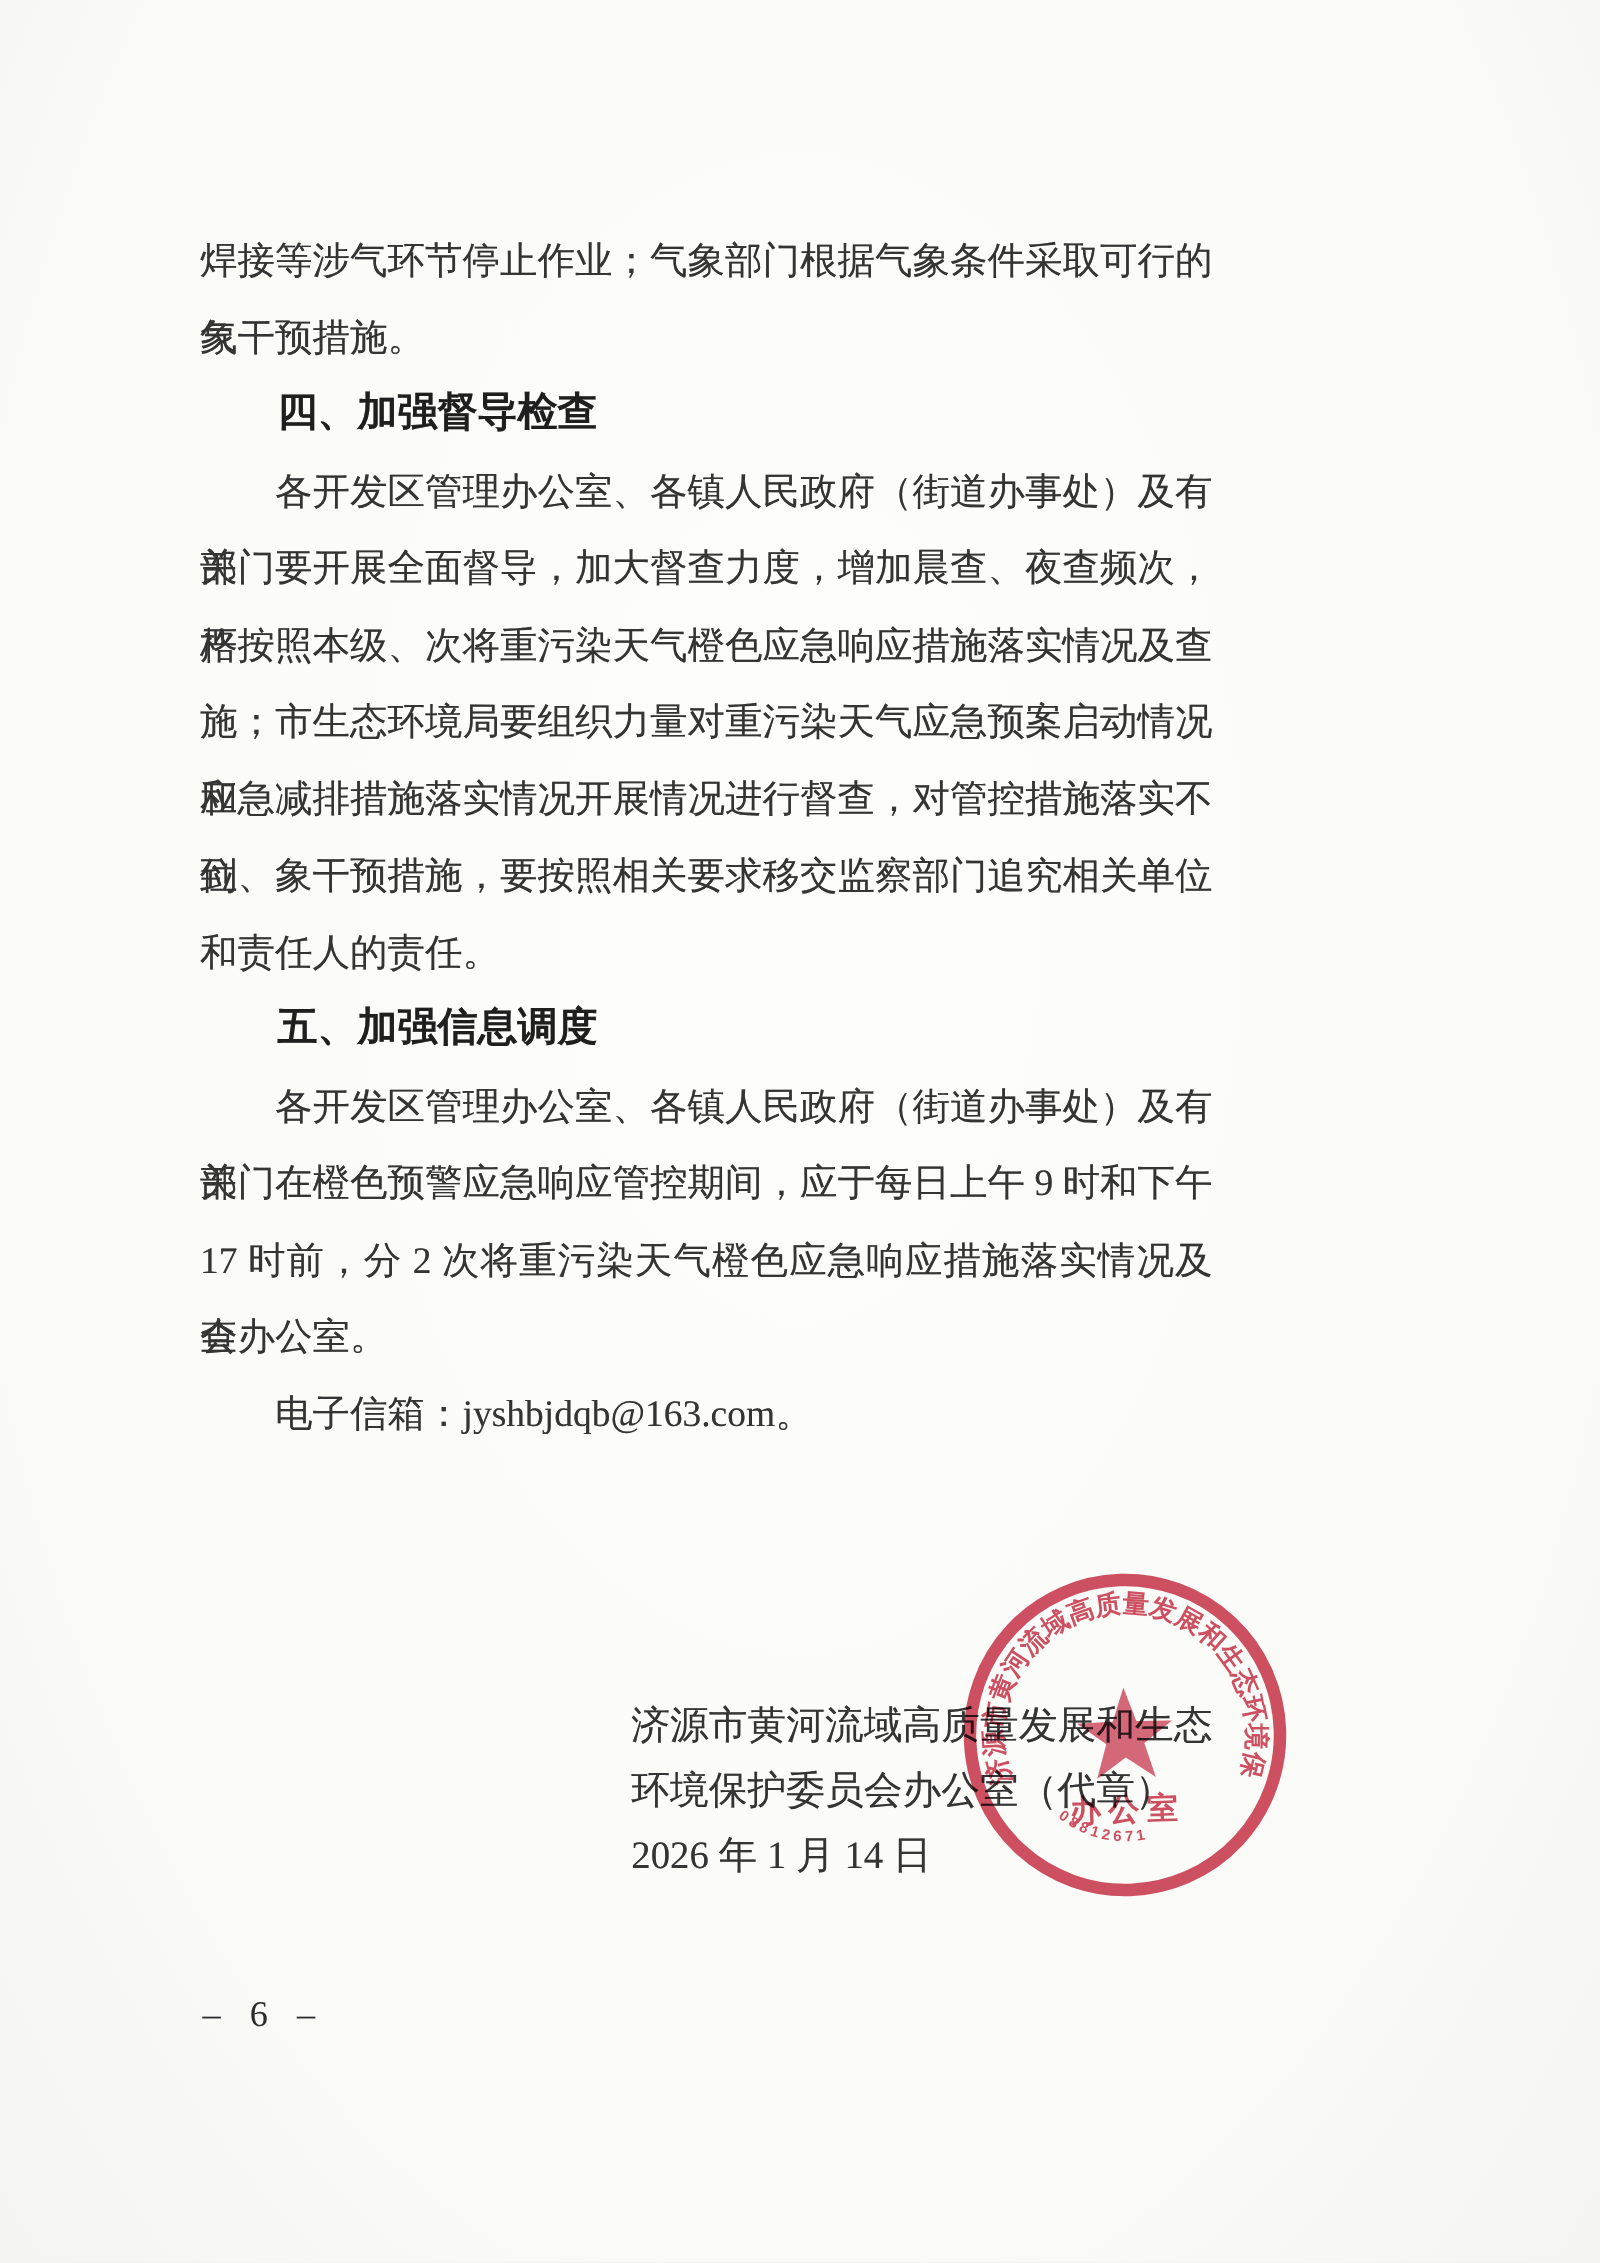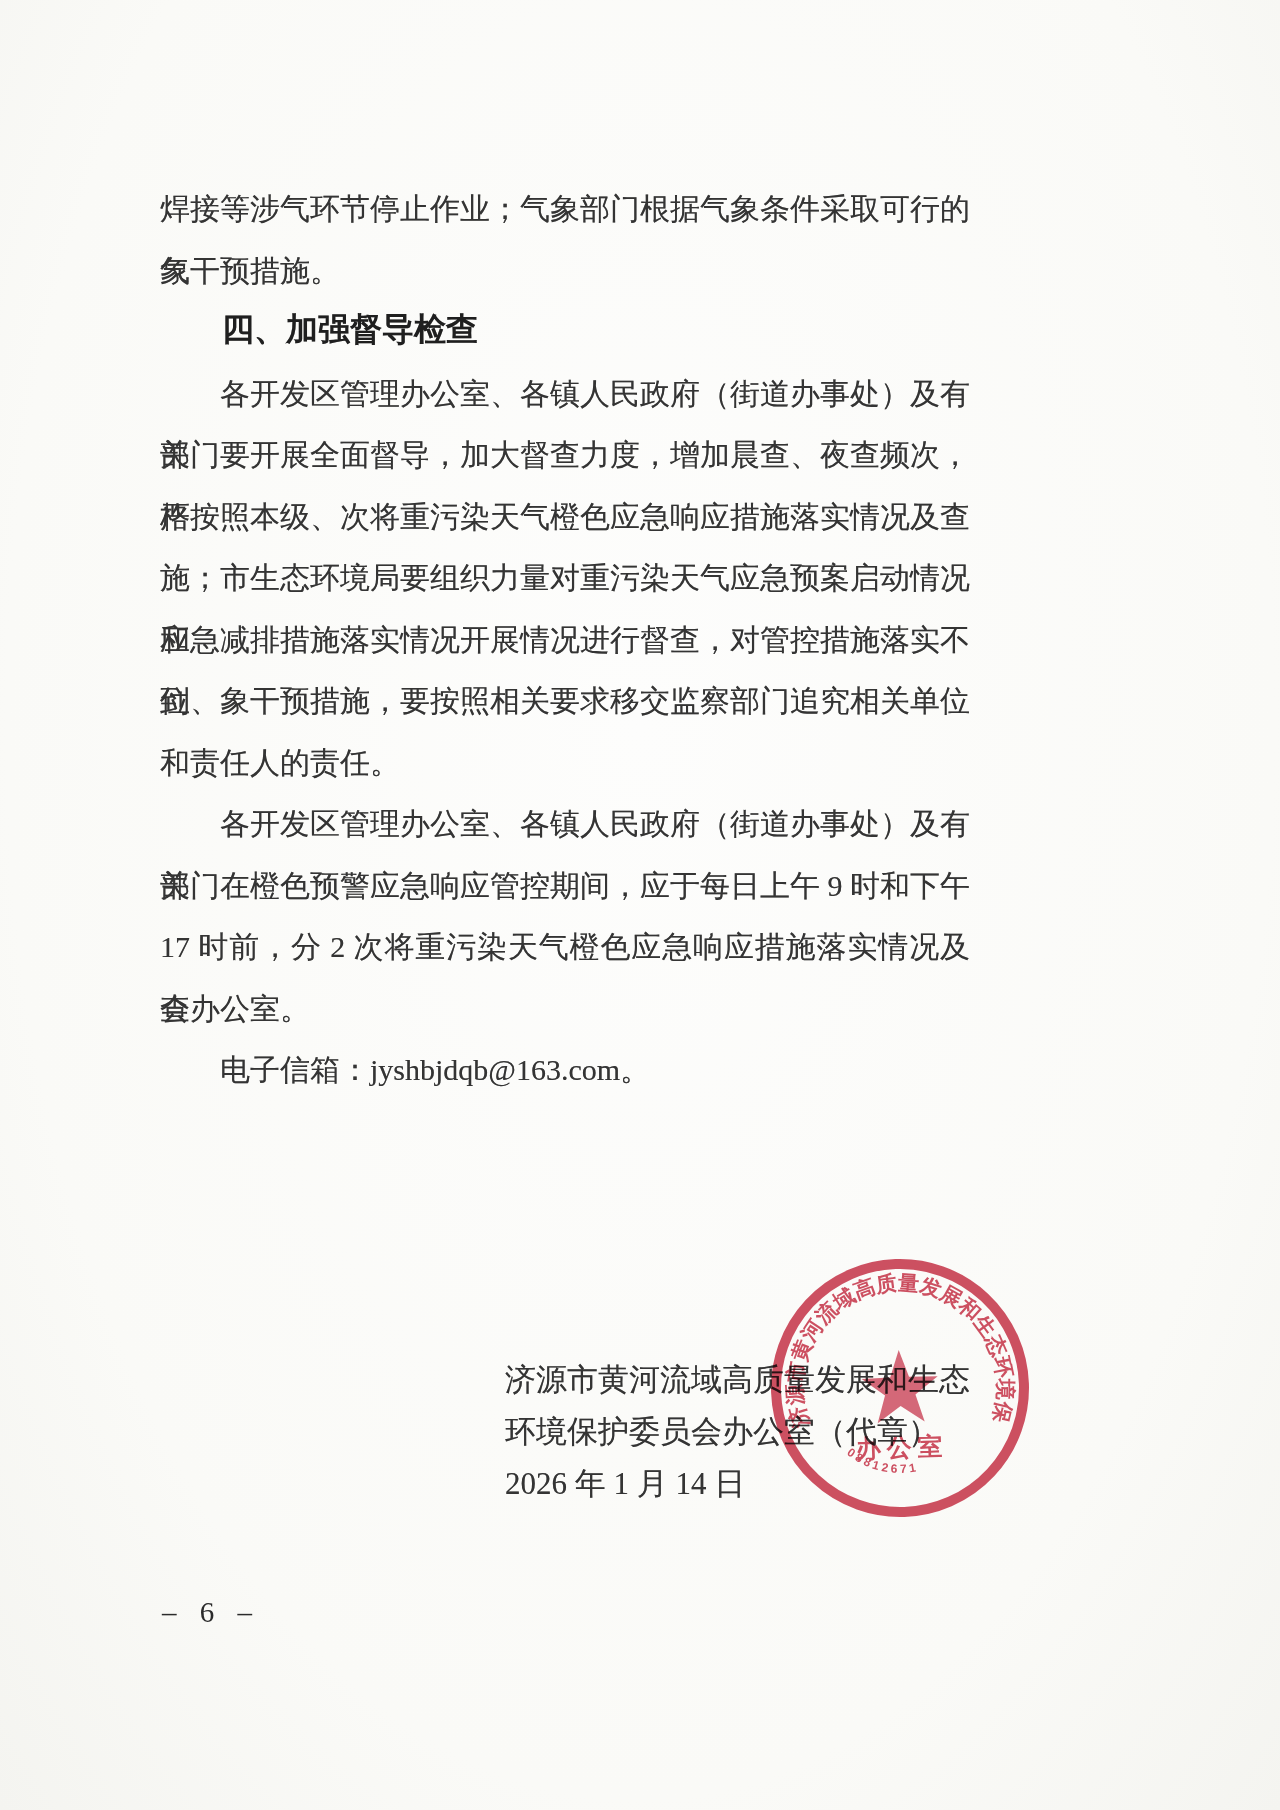--- a/index.html
+++ b/index.html
@@ -79,20 +79,21 @@
     <div class="line heading">四、加强督导检查</div>
 
     <div class="line just indent">各开发区管理办公室、各镇人民政府（街道办事处）及有关</div>
     <div class="line just">部门要开展全面督导，加大督查力度，增加晨查、夜查频次，严</div>
     <div class="line just">格按照本级、次将重污染天气橙色应急响应措施落实情况及查</div>
     <div class="line just">施；市生态环境局要组织力量对重污染天气应急预案启动情况和</div>
     <div class="line just">应急减排措施落实情况开展情况进行督查，对管控措施落实不到</div>
     <div class="line just">位、象干预措施，要按照相关要求移交监察部门追究相关单位</div>
     <div class="line">和责任人的责任。</div>
 
+    <div class="line heading">五、加强信息调度</div>
 
     <div class="line just indent">各开发区管理办公室、各镇人民政府（街道办事处）及有关</div>
     <div class="line just">部门在橙色预警应急响应管控期间，应于每日上午 9 时和下午</div>
     <div class="line just">17 时前，分 2 次将重污染天气橙色应急响应措施落实情况及查</div>
     <div class="line">会办公室。</div>
 
     <div class="line indent">电子信箱：jyshbjdqb@163.com。</div>
   </div>
 
   <div class="signature">

